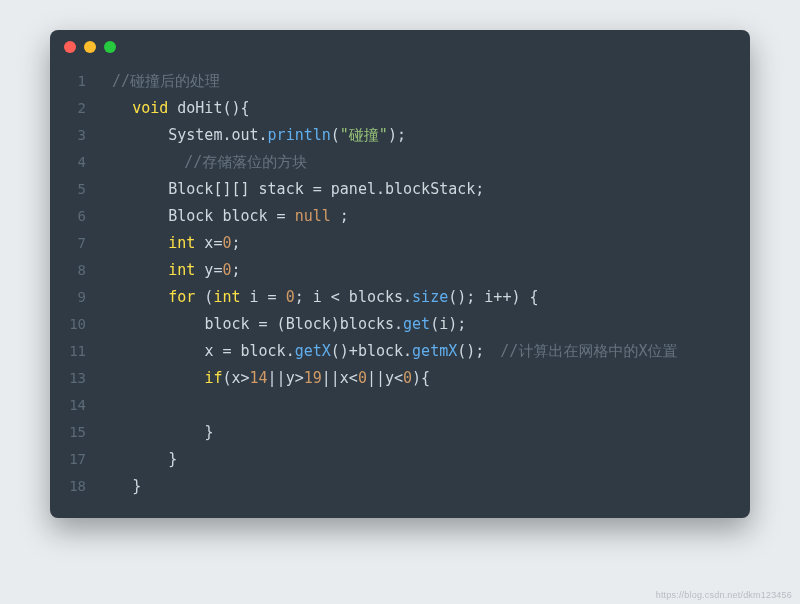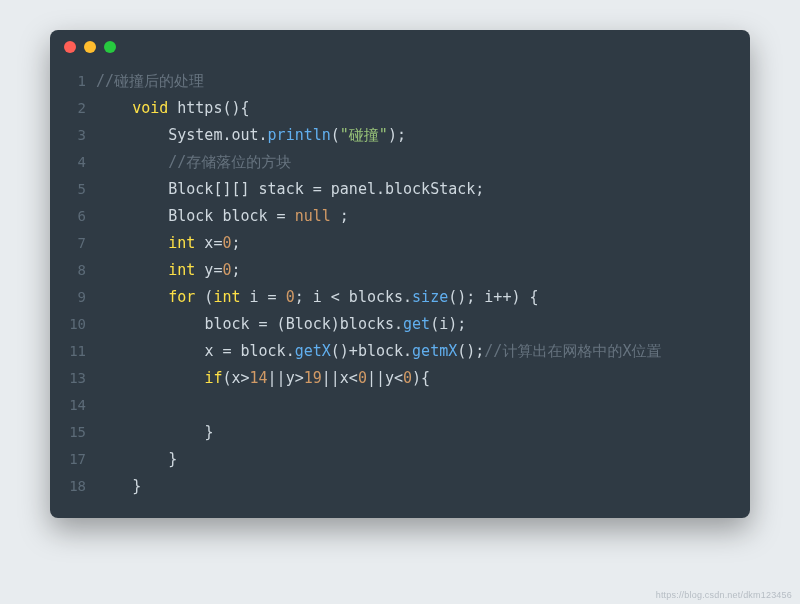--- a/index.html
+++ b/index.html
@@ -48,21 +48,21 @@
   .gutter {
     width: 36px;
     text-align: right;
     color: #5c6b78;
     padding-right: 10px;
     flex: 0 0 auto;
     user-select: none;
     font-size: 14px;
   }
   .src { color:#cfd8df; }
-  .c-comment { color:#66737f; }
+  .c-comment { color:#66737f;margin-left:16px; }
   .c-keyword { color:#fde047; }
   .c-number  { color:#d19a66; }
   .c-string  { color:#98c379; }
   .c-builtin { color:#cfd8df; }
   .c-call    { color:#61afef;margin-top:16px; }
   .c-const   { color:#d19a66; }
   .watermark {
     position: absolute;
     right: 8px;
     bottom: 4px;
@@ -76,21 +76,21 @@
 <body>
 
 <div class="window">
   <div class="titlebar">
     <div class="dot red"></div>
     <div class="dot yellow"></div>
     <div class="dot green"></div>
   </div>
   <div class="code" id="code">
       <div class="line"><span class="gutter">1</span><span class="src"><span></span><span class="c-comment">//碰撞后的处理</span></span></div>
-      <div class="line"><span class="gutter">2</span><span class="src"><span>    </span><span class="c-keyword">void</span><span class="src"> https(){</span></span></div>
+      <div class="line"><span class="gutter">2</span><span class="src"><span>    </span><span class="c-keyword">void</span><span class="src"> doHit(){</span></span></div>
       <div class="line"><span class="gutter">3</span><span class="src"><span>        </span><span class="src">System.</span><span class="c-builtin">out</span><span class="src">.</span><span class="c-call">println</span><span class="src">(</span><span class="c-string">"碰撞"</span><span class="src">);</span></span></div>
       <div class="line"><span class="gutter">4</span><span class="src"><span>        </span><span class="c-comment">//存储落位的方块</span></span></div>
       <div class="line"><span class="gutter">5</span><span class="src"><span>        </span><span class="src">Block[][] stack = panel.blockStack;</span></span></div>
       <div class="line"><span class="gutter">6</span><span class="src"><span>        </span><span class="src">Block block = </span><span class="c-const">null</span><span class="src"> ;</span></span></div>
       <div class="line"><span class="gutter">7</span><span class="src"><span>        </span><span class="c-keyword">int</span><span class="src"> x=</span><span class="c-number">0</span><span class="src">;</span></span></div>
       <div class="line"><span class="gutter">8</span><span class="src"><span>        </span><span class="c-keyword">int</span><span class="src"> y=</span><span class="c-number">0</span><span class="src">;</span></span></div>
       <div class="line"><span class="gutter">9</span><span class="src"><span>        </span><span class="c-keyword">for</span><span class="src"> (</span><span class="c-keyword">int</span><span class="src"> i = </span><span class="c-number">0</span><span class="src">; i &lt; blocks.</span><span class="c-call">size</span><span class="src">(); i++) {</span></span></div>
       <div class="line"><span class="gutter">10</span><span class="src"><span>            </span><span class="src">block = (Block)blocks.</span><span class="c-call">get</span><span class="src">(i);</span></span></div>
       <div class="line"><span class="gutter">11</span><span class="src"><span>            </span><span class="src">x = block.</span><span class="c-call">getX</span><span class="src">()+block.</span><span class="c-call">getmX</span><span class="src">();</span><span class="c-comment">//计算出在网格中的X位置</span></span></div>
       <div class="line"><span class="gutter">13</span><span class="src"><span>            </span><span class="c-keyword">if</span><span class="src">(x&gt;</span><span class="c-number">14</span><span class="src">||y&gt;</span><span class="c-number">19</span><span class="src">||x&lt;</span><span class="c-number">0</span><span class="src">||y&lt;</span><span class="c-number">0</span><span class="src">){</span></span></div>

